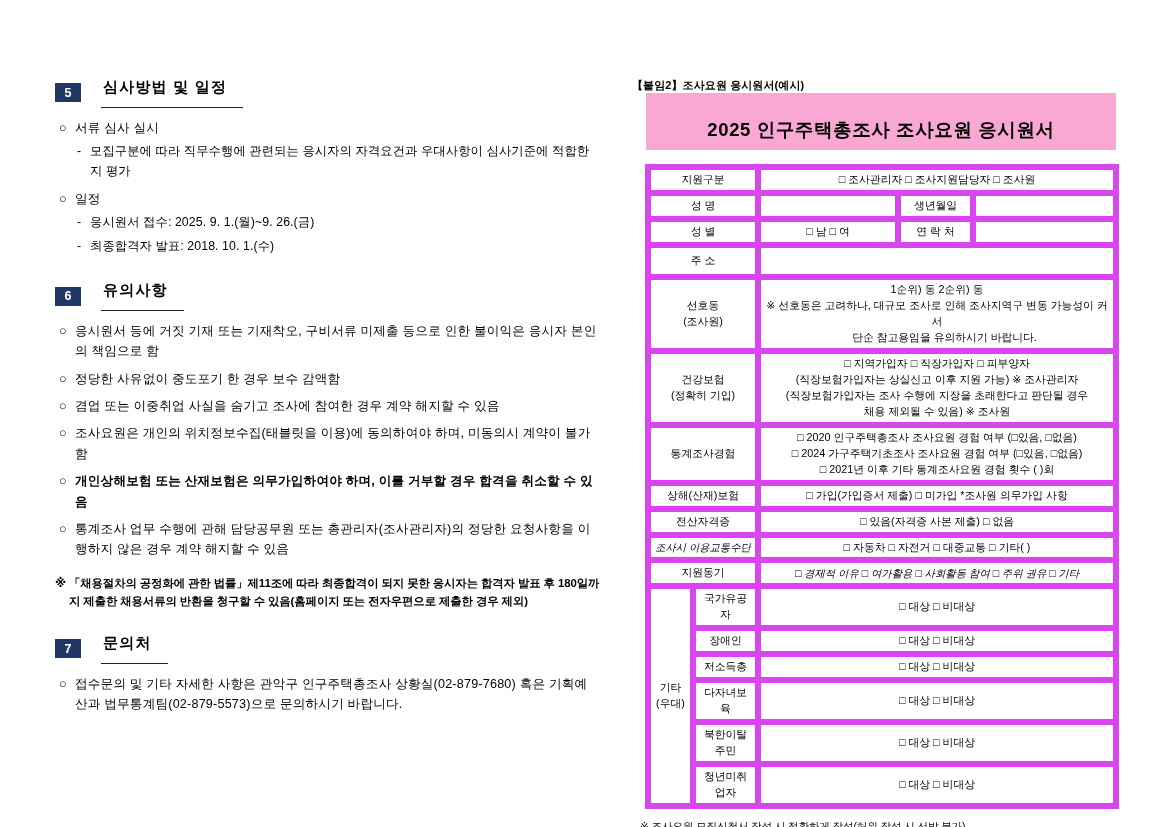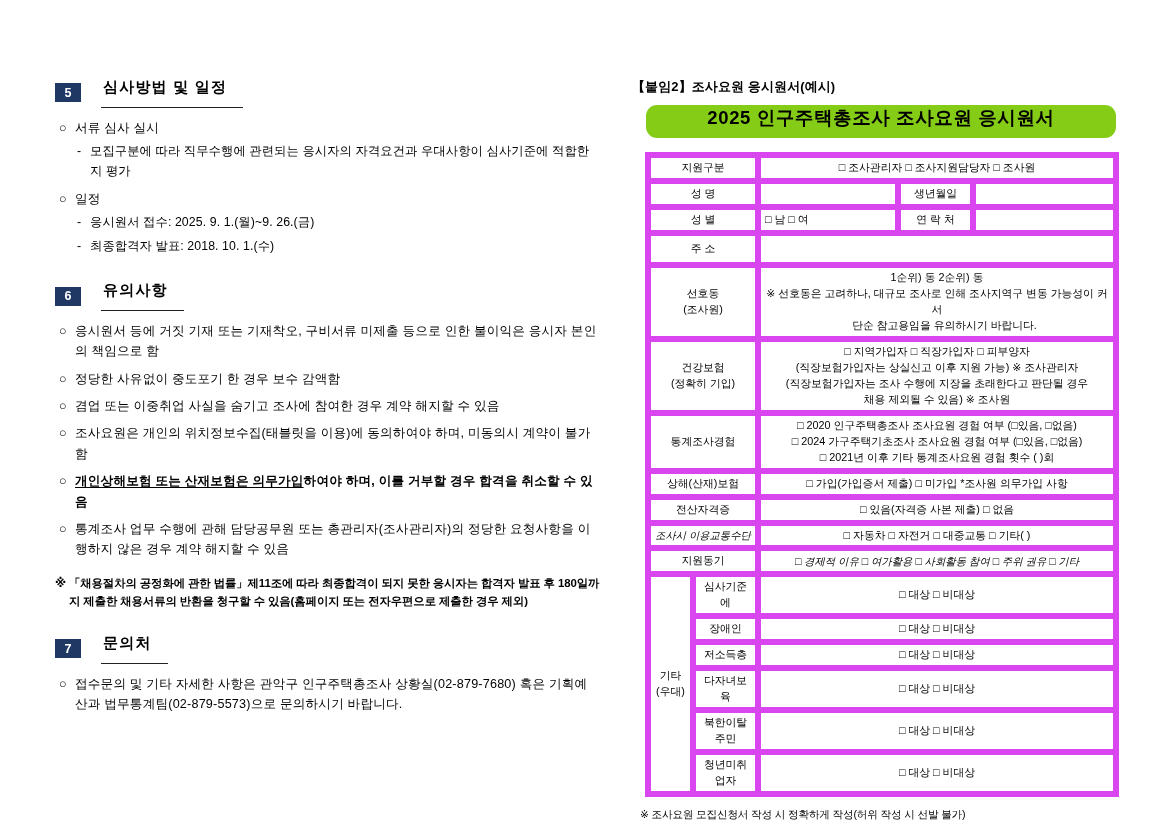--- a/index.html
+++ b/index.html
@@ -42,36 +42,35 @@
 
   .lvl2 { display:flex; margin:4px 0 0 22px; font-size:12.3px; line-height:1.62; }
   .lvl2 .mk { width:13px; flex:0 0 13px; }
   .lvl2 .tx { flex:1; letter-spacing:0.1px; }
 
   .note { display:flex; margin:14px 0 0 0; font-size:11.4px; line-height:1.58; font-weight:bold; }
   .note .mk { width:14px; flex:0 0 14px; }
   .note .tx { flex:1; letter-spacing:-0.1px; }
 
   .bold { font-weight:bold; }
-  .u { text-decoration:underline; text-underline-offset:2px;text-align:center; }
+  .u { text-underline-offset:2px;text-align:center; }
   .gap-b { height:24px; }
 
   
   .right-col { position:absolute; left:632px; top:78px; width:490px; }
 
-  .attach-label { font-size:13px; font-weight:bold; letter-spacing:0.1px; margin-bottom:9px; }
+  .attach-label { font-size:11px; font-weight:bold; letter-spacing:0.1px; margin-bottom:0; }
 
   .form-banner {
-    background:#84cc16;
+    background:#f9a8d4;
     text-align:center;
     font-size:18.5px; font-weight:bold;
     letter-spacing:0.6px;
-    padding:0 0 8px 0;
+    padding:24px 0 8px 0;
     margin:0 6px 14px 14px;
-    border-radius:11px;
   }
 
   table.form {
     border-collapse:collapse;
     width:468px;
     margin-left:13px;
     table-layout:fixed;
   }
   table.form td {
     border:6px solid #d946ef;
@@ -206,21 +205,21 @@
 
         <tr>
           <td class="lbl" colspan="2">성   명</td>
           <td class="val">&nbsp;</td>
           <td class="lbl">생년월일</td>
           <td class="val">&nbsp;</td>
         </tr>
 
         <tr>
           <td class="lbl" colspan="2">성   별</td>
-          <td class="val" style="text-align:left">□ 남   □ 여</td>
+          <td class="val" style="text-align:center">□ 남   □ 여</td>
           <td class="lbl">연 락 처</td>
           <td class="val">&nbsp;</td>
         </tr>
 
         <tr style="height:32px">
           <td class="lbl" colspan="2">주   소</td>
           <td class="val" colspan="3">&nbsp;</td>
         </tr>
 
         <tr>
@@ -275,21 +274,21 @@
         <tr>
           <td class="lbl" colspan="2">지원동기</td>
           <td class="val nowrap" colspan="3" style="font-size:10.4px">□ 경제적 이유 □ 여가활용 □ 사회활동 참여 □ 주위 권유 □ 기타</td>
         </tr>
 
         <tr>
           <td class="lbl" rowspan="6">
             <div>기타</div>
             <div>(우대)</div>
           </td>
-          <td class="lbl">심사기준에</td>
+          <td class="lbl">국가유공자</td>
           <td class="val" colspan="3">□ 대상        □ 비대상</td>
         </tr>
         <tr>
           <td class="lbl">장애인</td>
           <td class="val" colspan="3">□ 대상        □ 비대상</td>
         </tr>
         <tr>
           <td class="lbl">저소득층</td>
           <td class="val" colspan="3">□ 대상        □ 비대상</td>
         </tr>

